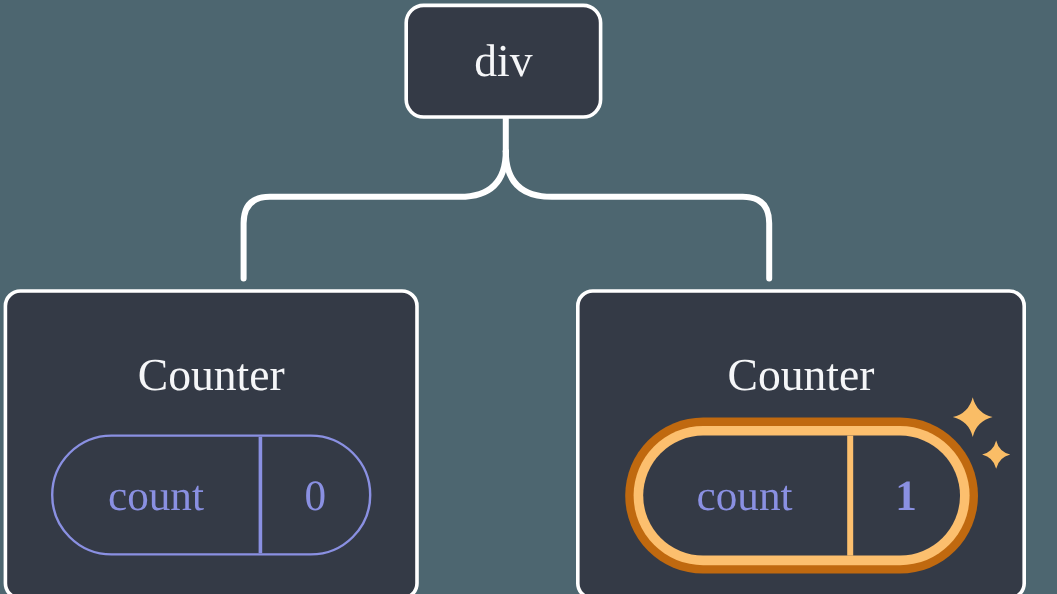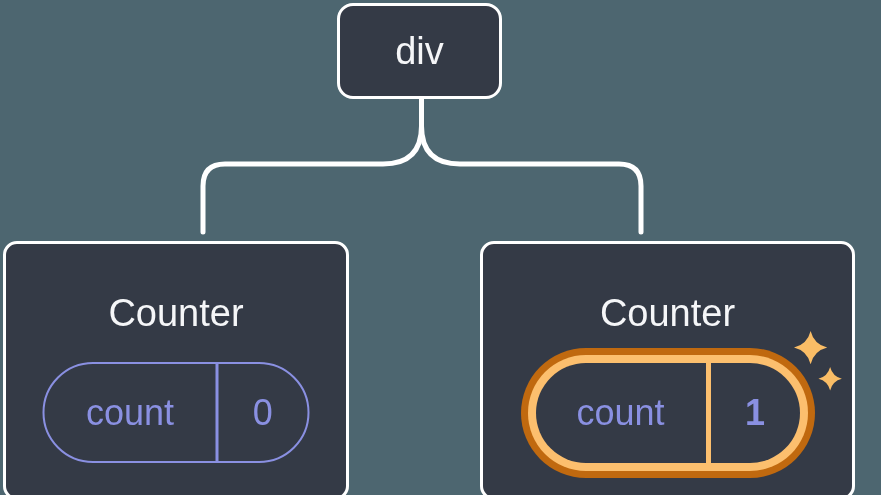--- a/index.html
+++ b/index.html
@@ -2,21 +2,21 @@
 <html style="--background: #4d6670; --node-fill: #343a46; --node-border: #ffffff; --node-text: #f5f6f8; --connector: #ffffff; --state-accent: #8a90e2; --highlight-outer: #c0690f; --highlight-inner: #fcbf6e; --sparkle: #fabd66;"><head>
 <meta charset="utf-8">
 <title>Component tree diagram</title>
 <style>
   html, body { margin: 0; padding: 0; }
   .canvas {
     position: relative;
     width: 881px;
     height: 495px;
     background: var(--background, #4d6670);
-    font-family: Liberation Sans, sans-serif;
+    font-family: Liberation Serif, serif;
     overflow: hidden;
   }
   .connectors {
     position: absolute;
     inset: 0;
     width: 881px;
     height: 495px;
   }
   .connectors path {
     fill: none;

